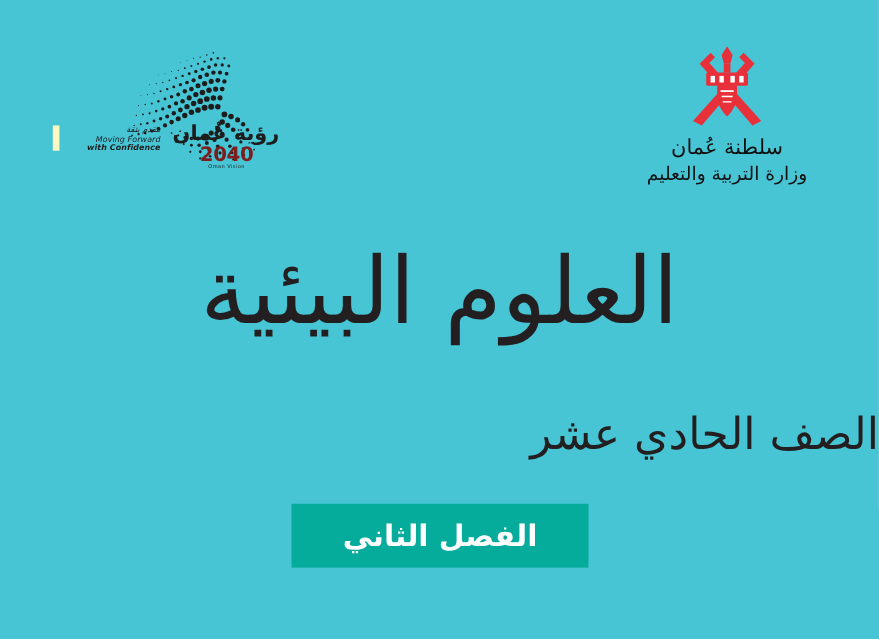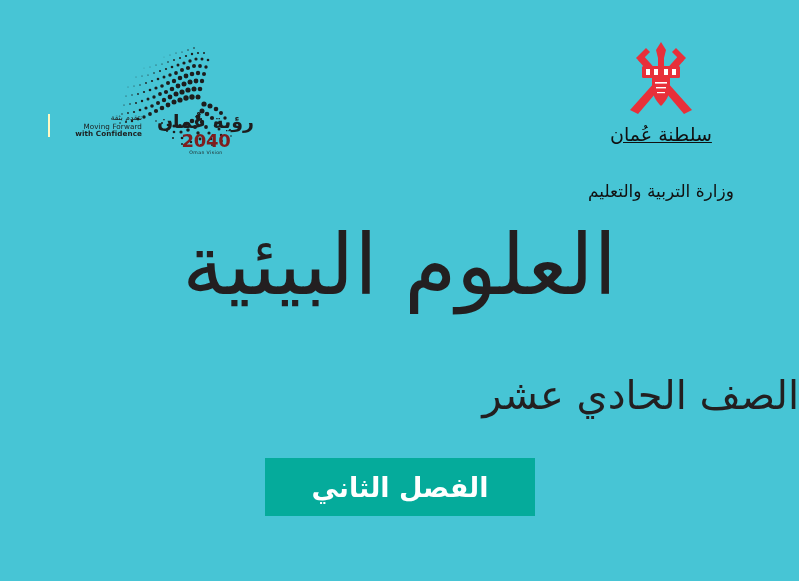--- a/index.html
+++ b/index.html
@@ -37,23 +37,24 @@
     width: 162px;
     height: 118px;
   }
   .vision-tagline {
     position: absolute;
     left: 2px;
     top: 74px;
     width: 92px;
     text-align: right;
     line-height: 1.0;
-    border-left: 2px solid #fef9c3;
+    border-left: 6px solid #fef9c3;
     padding-left: 0px;
     padding-right: 0px;
+    font-style: italic;
   }
   .vision-tagline-ar {
     font-size: 7.5px;
     color: #1d1d1d;
     letter-spacing: 0.5px;
     display: block;
     direction: rtl;
     margin-bottom: 1px;
     white-space: nowrap;
   }
@@ -113,22 +114,22 @@
     height: 78px;
     margin: 0 auto 6px auto;
     display: block;
   }
   .ministry-line {
     display: block;
     color: #111111;
     line-height: 1.35;
     white-space: nowrap;
   }
-  .ministry-line-1 { font-size: 19px; text-decoration: underline; }
-  .ministry-line-2 { font-size: 17px; margin-top: 32px; }
+  .ministry-line-1 { font-size: 19px; }
+  .ministry-line-2 { font-size: 17px; }
 
   
   .title-block {
     position: absolute;
     left: 0;
     right: 0;
     top: 218px;
     text-align: center;
   }
   .book-title {

